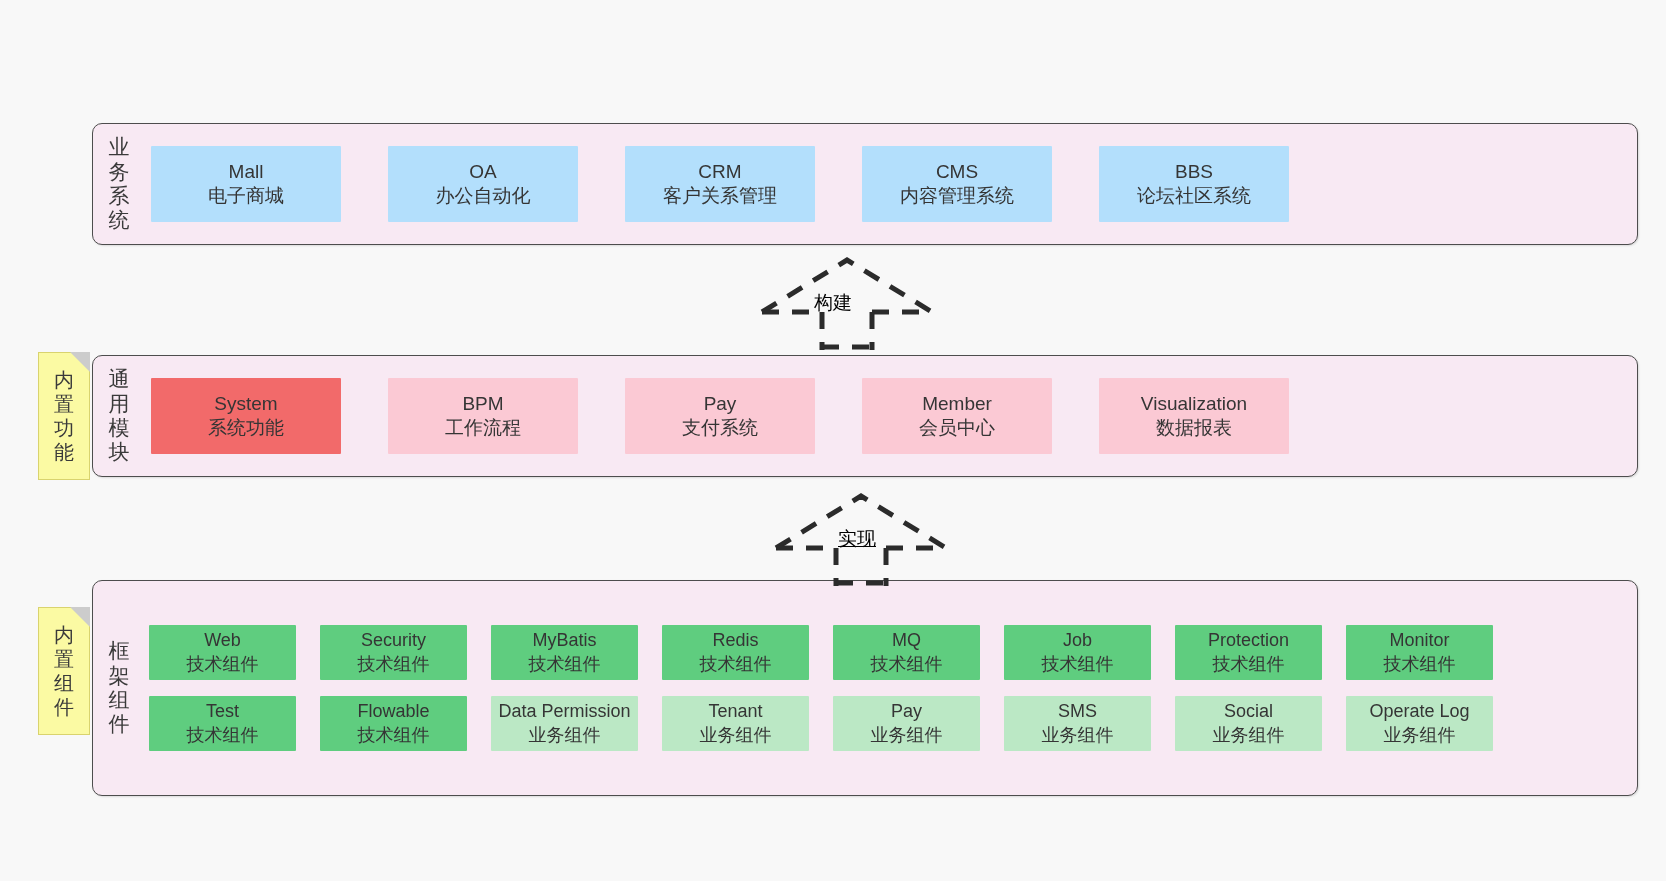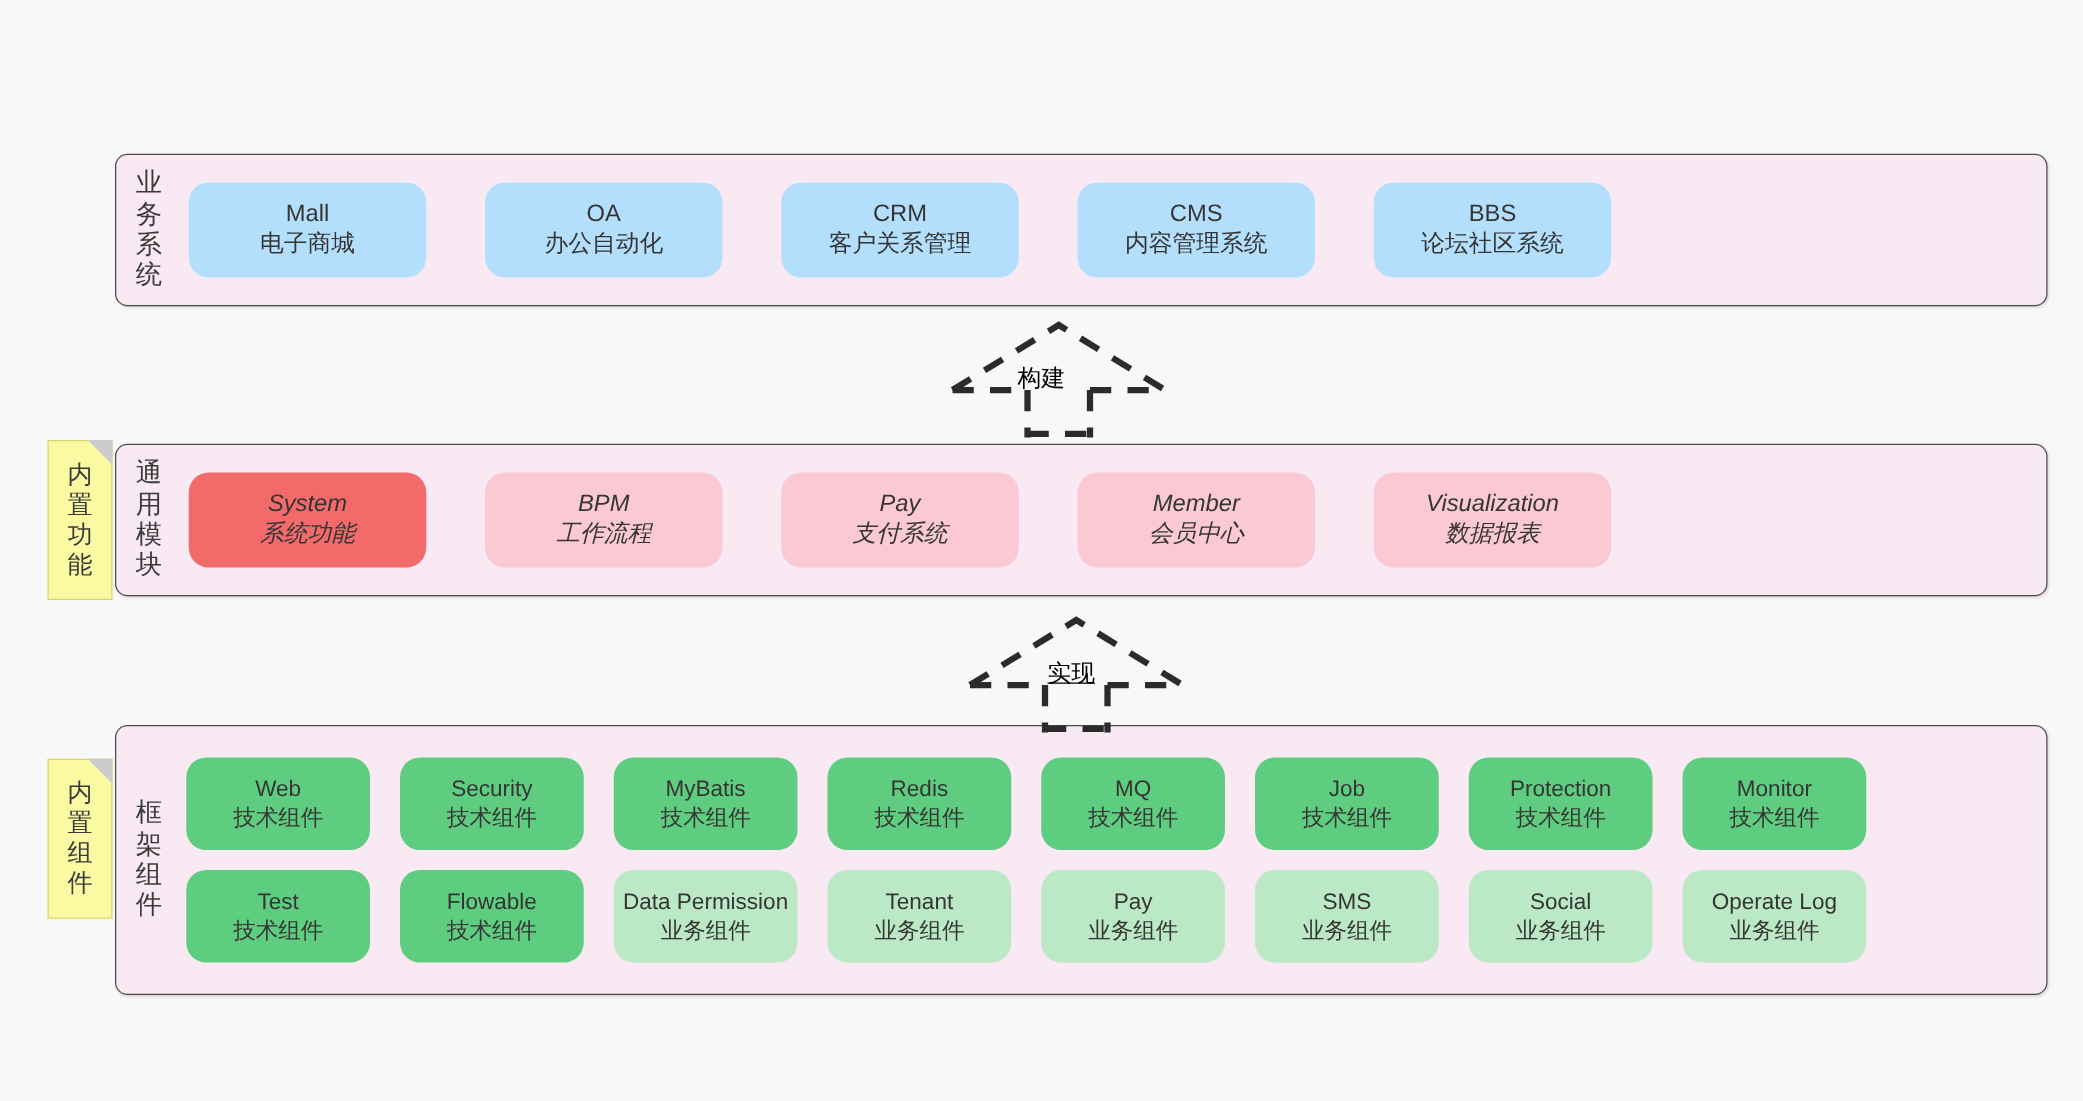--- a/index.html
+++ b/index.html
@@ -52,21 +52,21 @@
   }
 
   .row {
     display: flex;
     align-items: stretch;
     justify-content: flex-start;
   }
 
   
   .card {
-    border-radius: 16px;
+    border-radius: 1px;
     display: flex;
     flex-direction: column;
     align-items: center;
     justify-content: center;
     text-align: center;
     box-sizing: border-box;
     font-size: 19px;
     line-height: 1.28;
     color: #353535;
     padding: 4px 6px;
@@ -93,41 +93,40 @@
   #layer-common {
     left: 92px;
     top: 355px;
     width: 1546px;
     height: 122px;
   }
   #layer-common .layer-body .row { gap: 47px; padding-left: 6px; }
   #layer-common .card {
     width: 190px;
     height: 76px;
-    font-style: italic;
   }
   .c-strong { background: #f26a6a; }
   .c-light  { background: #fbc9d4; }
 
   
   #layer-framework {
     left: 92px;
     top: 580px;
     width: 1546px;
     height: 216px;
   }
   #layer-framework .layer-body {
     gap: 16px;
     padding-top: 8px;
     padding-bottom: 8px;
   }
   #layer-framework .layer-body .row { gap: 24px; padding-left: 4px; }
   #layer-framework .card {
     width: 147px;
-    height: 74px;
+    height: 55px;
     font-size: 18px;
   }
   .g-tech { background: #5fcd7f; }
   .g-biz  { background: #bbe8c5; }
 
   
   .note {
     position: absolute;
     width: 52px;
     background: #fbfaa3;

